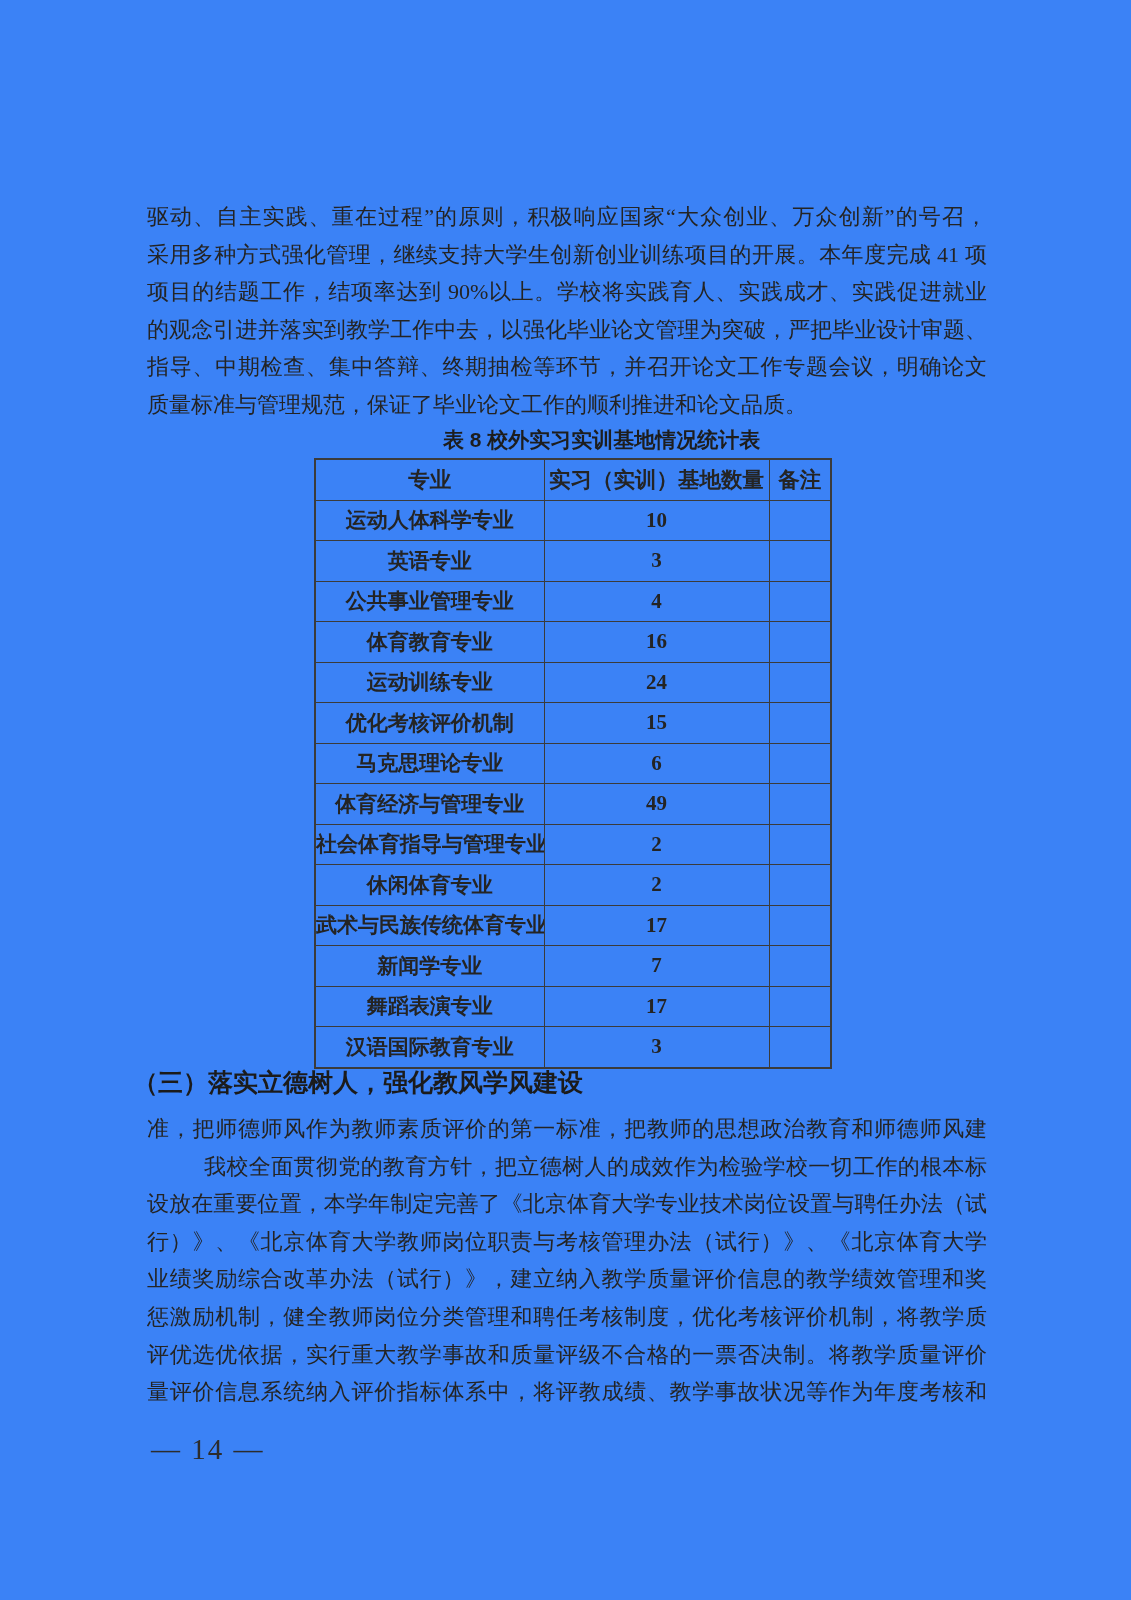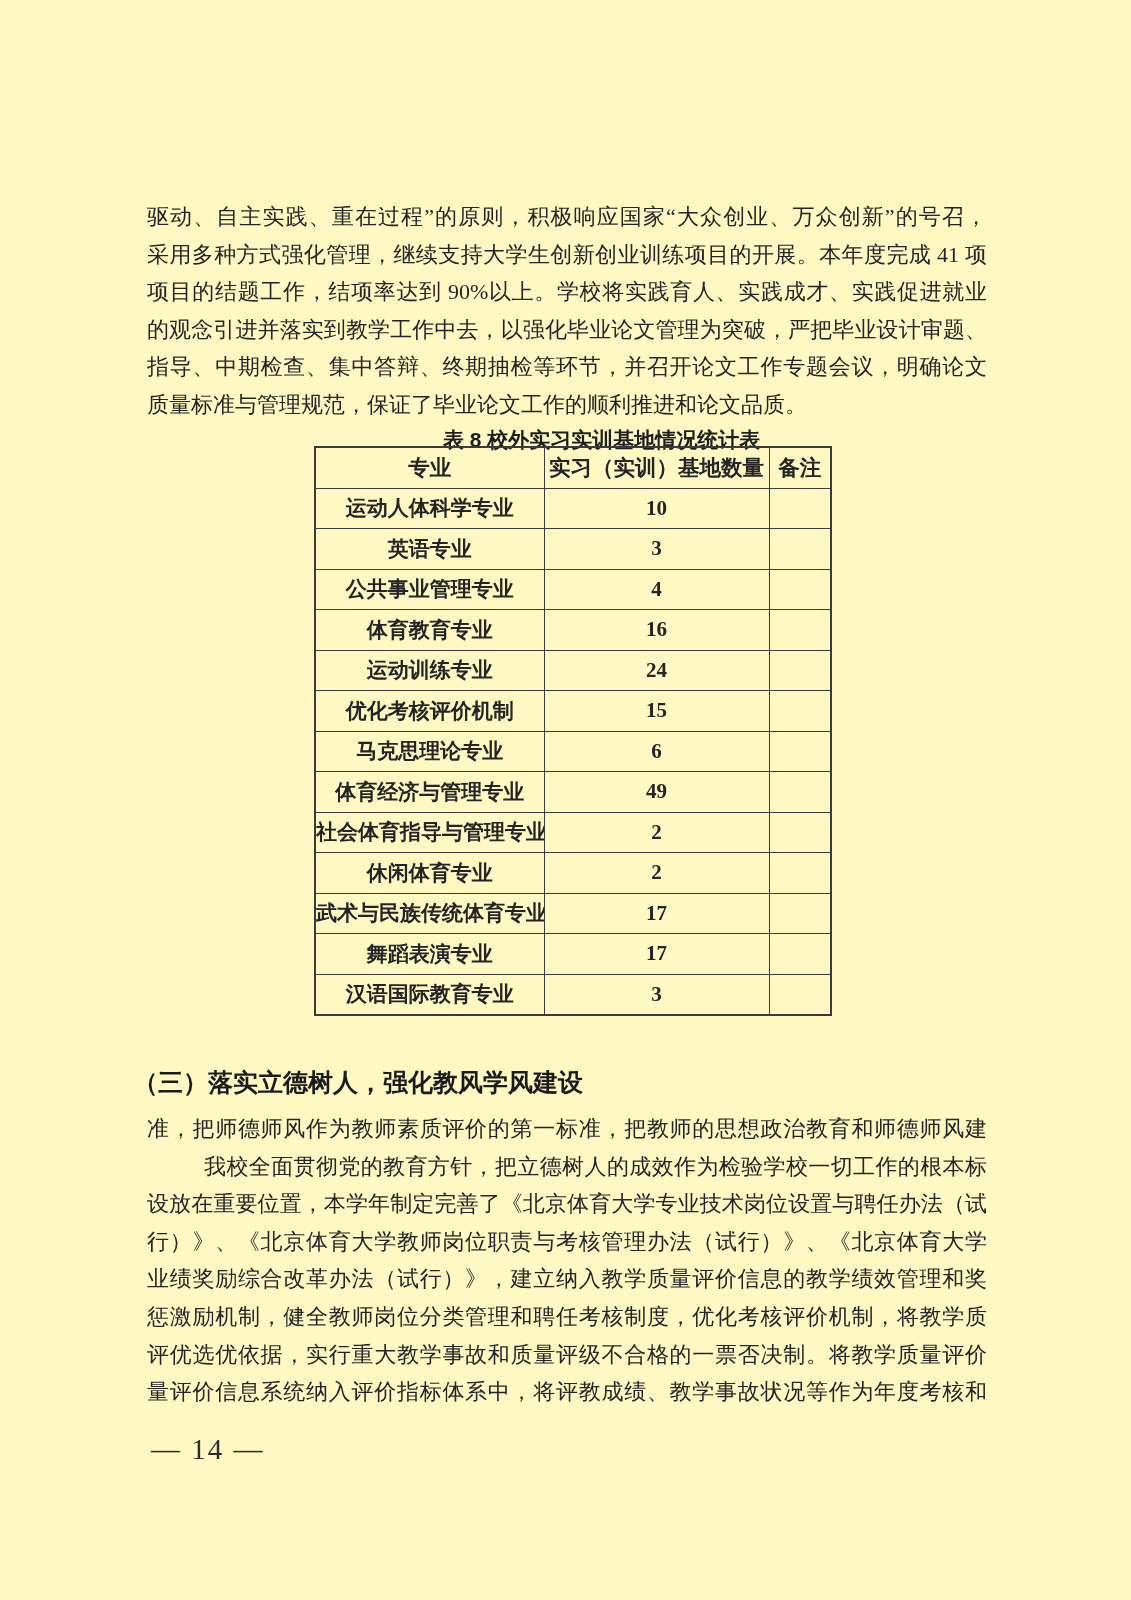--- a/index.html
+++ b/index.html
@@ -4,21 +4,21 @@
 <style>
   html, body {
     margin: 0;
     padding: 0;
     background: #ffffff;
   }
   .page {
     position: relative;
     width: 1131px;
     height: 1600px;
-    background: #fef9c3;
+    background: #3b82f6;
     color: #242424;
     font-family: "Liberation Serif", "DejaVu Serif", serif;
     overflow: hidden;
   }
   
   .para {
     position: absolute;
     left: 147px;
     width: 840px;
     font-size: 22px;
@@ -52,21 +52,21 @@
     font-size: 21px;
     line-height: 32px;
     color: #1d1d1d;
     white-space: nowrap;
   }
 
   
   table.stats-table {
     position: absolute;
     left: 314px;
-    top: 446px;
+    top: 458px;
     width: 516px;
     border-collapse: collapse;
     table-layout: fixed;
     font-size: 21px;
     color: #242424;
     border: 2px solid #3b3b3b;
   }
   table.stats-table th,
   table.stats-table td {
     border: 1px solid #3b3b3b;
@@ -185,20 +185,25 @@
         <td></td>
       </tr>
       <tr>
         <td>休闲体育专业</td>
         <td>2</td>
         <td></td>
       </tr>
       <tr>
         <td>武术与民族传统体育专业</td>
         <td>17</td>
+        <td></td>
+      </tr>
+      <tr>
+        <td>新闻学专业</td>
+        <td>7</td>
         <td></td>
       </tr>
       <tr>
         <td>舞蹈表演专业</td>
         <td>17</td>
         <td></td>
       </tr>
       <tr>
         <td>汉语国际教育专业</td>
         <td>3</td>

